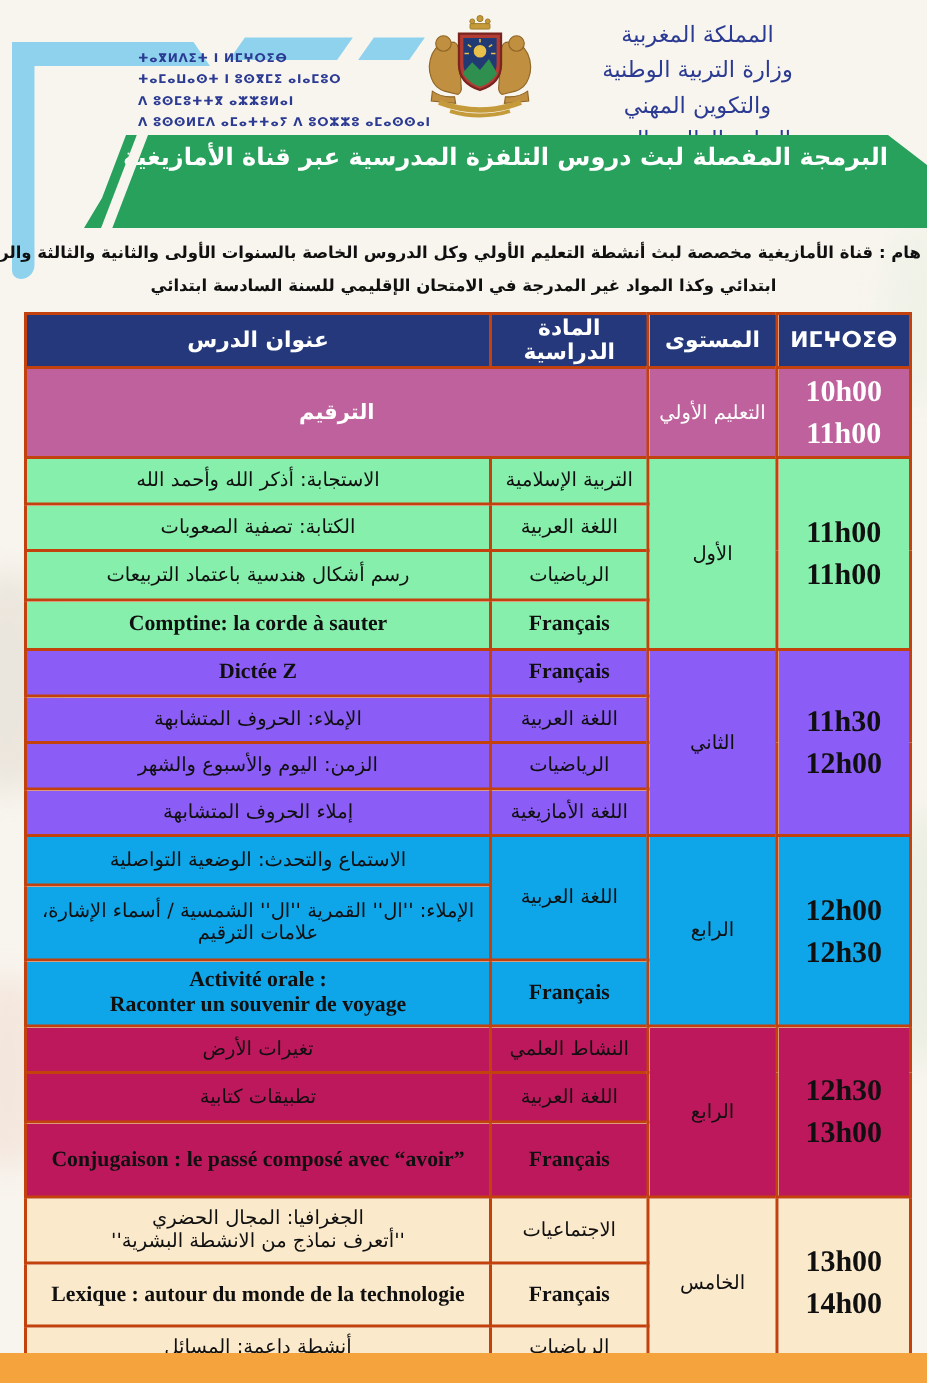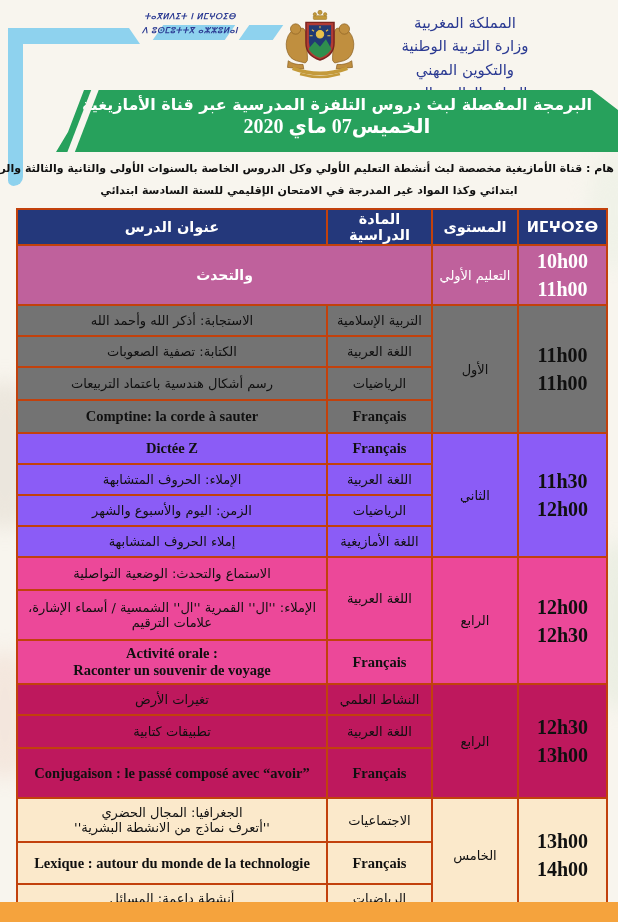--- a/index.html
+++ b/index.html
@@ -25,23 +25,23 @@
     clip-path:polygon(0 0, calc(100% - 11px) 0, 100% 100%, 0 100%);
   }
   .decor-stripe { position:absolute; top:25px; height:15px; background:#8ed2ee; transform:skewX(-35deg); }
   .decor-stripe-a { left:158px; width:72px; }
   .decor-stripe-b { left:244px; width:34px; }
 
   .bottom-bar { position:absolute; left:0; bottom:0; width:618px; height:20px; background:#f5a33d; }
 
   
   .tifinagh-block {
-    position:absolute; left:92px; top:10px; width:196px;
-    text-align:center; direction:ltr;
-    color:#2b3a92; font-size:8px; font-weight:bold; line-height:1.8; letter-spacing:.5px;font-style:italic;
+    position:absolute; left:92px; top:32px; width:196px;
+    text-align:left; direction:ltr;
+    color:#2b3a92; font-size:8px; font-weight:bold; line-height:1.8; letter-spacing:.5px;
   }
   .emblem { position:absolute; left:272px; top:4px; width:96px; height:84px; }
   .ministry-block {
     position:absolute; left:376px; top:12px; width:178px;
     text-align:center; direction:rtl;
     color:#2b3a92; font-size:15px; font-weight:normal; line-height:1.55;
   }
 
   
   .banner {
@@ -75,23 +75,23 @@
     padding:1px 3px; overflow:hidden;
   }
   .sched thead th {
     background:#24387b; color:#ffffff; font-weight:bold; font-size:14.5px; height:30px;
   }
   .c-time  { width:89px; }
   .c-level { width:86px; }
   .c-subj  { width:105px; }
 
   .g-pre  td { background:#bf619c; color:#ffffff; }
-  .g-1    td { background:#737373; }
+  .g-1    td { background:#86efac; }
   .g-2    td { background:#8b5cf6; }
-  .g-3    td { background:#ec4899; }
+  .g-3    td { background:#0ea5e9; }
   .g-4    td { background:#be185d; }
   .g-5    td { background:#fbe9cb; }
 
   td.cell-time {
     font-family:"Liberation Serif","DejaVu Sans",serif;
     font-weight:bold; font-size:20px; line-height:1.4;
   }
   td.cell-level { font-size:13px; }
   td.cell-title { white-space:pre-line; }
   .fr { direction:ltr; font-family:"Liberation Serif","DejaVu Sans",serif; font-weight:bold; font-size:14.5px;margin-top:26px; }
@@ -105,21 +105,23 @@
 <div class="blob blob-right-mid"></div>
 <div class="blob blob-top-right"></div>
 
 <div class="decor-vbar"></div>
 <div class="decor-hbar"></div>
 <div class="decor-stripe decor-stripe-a"></div>
 <div class="decor-stripe decor-stripe-b"></div>
 
 <div class="tifinagh-block">
   <div>ⵜⴰⴳⵍⴷⵉⵜ ⵏ ⵍⵎⵖⵔⵉⴱ</div>
+  <div>ⵜⴰⵎⴰⵡⴰⵙⵜ ⵏ ⵓⵙⴳⵎⵉ ⴰⵏⴰⵎⵓⵔ</div>
   <div>ⴷ ⵓⵙⵎⵓⵜⵜⴳ ⴰⵣⵣⵓⵍⴰⵏ</div>
+  <div>ⴷ ⵓⵙⵙⵍⵎⴷ ⴰⵎⴰⵜⵜⴰⵢ ⴷ ⵓⵔⵣⵣⵓ ⴰⵎⴰⵙⵙⴰⵏ</div>
 </div>
 
 <svg class="emblem" viewBox="0 0 130 100">
 
   <g fill="#c49a3a" stroke="#9a7627" stroke-width=".8">
     <rect x="56" y="9" width="18" height="5" rx="1"></rect>
     <circle cx="58" cy="7" r="2.2"></circle>
       <circle cx="65" cy="4.5" r="2.8"></circle>
       <circle cx="72" cy="7" r="2.2"></circle>
   </g>
@@ -153,21 +155,20 @@
 <div class="ministry-block">
   <div>المملكة المغربية</div>
   <div>وزارة التربية الوطنية</div>
   <div>والتكوين المهني</div>
   <div>والتعليم العالي والبحث العلمي</div>
 </div>
 
 <div class="banner">
   <div class="banner-slash"></div>
   <div class="banner-title">البرمجة المفصلة لبث دروس التلفزة المدرسية عبر قناة الأمازيغية</div>
-  <div class="banner-date">الخميس07 ماي 2020</div>
 </div>
 
 <div class="note">
   <div>هام : قناة الأمازيغية مخصصة لبث أنشطة التعليم الأولي وكل الدروس الخاصة بالسنوات الأولى والثانية والثالثة والرابعة والخامسة</div>
   <div>ابتدائي وكذا المواد غير المدرجة في الامتحان الإقليمي للسنة السادسة ابتدائي</div>
 </div>
 
 <div class="sched-wrap">
 <table class="sched" dir="rtl">
   <colgroup>
@@ -185,21 +186,21 @@
     </tr>
   </thead>
 
   <tbody class="g-pre">
     <tr style="height:42px">
       <td class="cell-time">
         <div>10h00</div>
         <div>11h00</div>
       </td>
       <td class="cell-level">التعليم الأولي</td>
-      <td colspan="2" class="pre-title">والتحدث</td>
+      <td colspan="2" class="pre-title">الترقيم</td>
     </tr>
   </tbody>
 
   <tbody class="g-1">
     <tr style="height:31px">
       <td class="cell-time" rowspan="4">
         <div>11h00</div>
         <div>11h00</div>
       </td>
       <td class="cell-level" rowspan="4">الأول</td>

